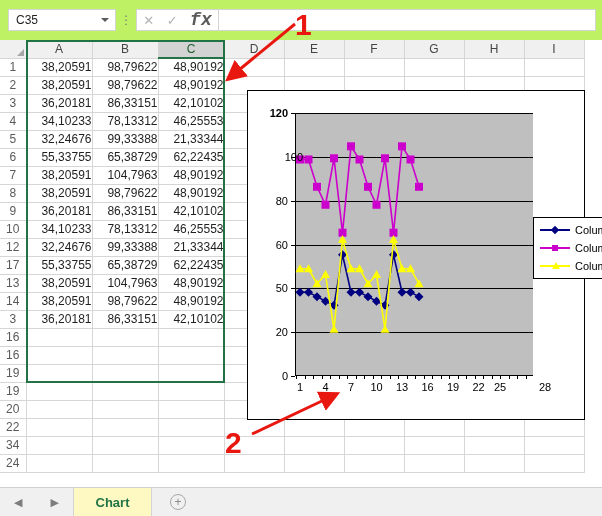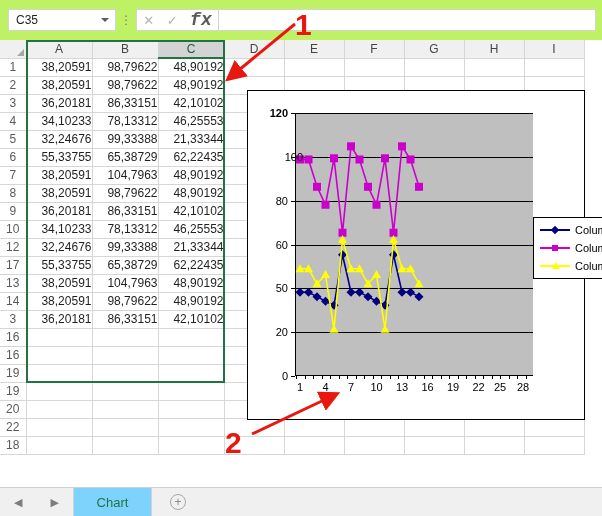--- a/index.html
+++ b/index.html
@@ -258,24 +258,24 @@
     display: flex; align-items: stretch;
   }
   .navarrows {
     width: 74px;
     display: flex; align-items: center; justify-content: space-around;
     border-right: 1px solid #d4d4d4;
   }
   .nav-arrow { color: #7d7d7d; font-size: 11px; }
   .sheet-tab {
     min-width: 78px;
-    background: #7dd3fc;
+    background: #fef9c3;
     display: flex; align-items: center; justify-content: center;
     padding: 0 16px;
-    font-size: 13px; font-weight: normal;
+    font-size: 13px; font-weight: bold;
     color: #217346;
     border-right: 1px solid #d4d4d4;
   }
   .addsheet {
     width: 52px;
     display: flex; align-items: center; justify-content: center;
   }
   .plus-circle {
     width: 16px; height: 16px; border-radius: 50%;
     border: 1px solid #a8a8a8;
@@ -565,21 +565,33 @@
             <td class="cell colB"></td>
             <td class="cell colC"></td>
             <td class="cell colD"></td>
             <td class="cell colE"></td>
             <td class="cell colF"></td>
             <td class="cell colG"></td>
             <td class="cell colH"></td>
             <td class="cell colI"></td>
           </tr>
           <tr>
-            <td class="rowhead">18</td>
+            <td class="rowhead">34</td>
+            <td class="cell colA"></td>
+            <td class="cell colB"></td>
+            <td class="cell colC"></td>
+            <td class="cell colD"></td>
+            <td class="cell colE"></td>
+            <td class="cell colF"></td>
+            <td class="cell colG"></td>
+            <td class="cell colH"></td>
+            <td class="cell colI"></td>
+          </tr>
+          <tr>
+            <td class="rowhead">24</td>
             <td class="cell colA"></td>
             <td class="cell colB"></td>
             <td class="cell colC"></td>
             <td class="cell colD"></td>
             <td class="cell colE"></td>
             <td class="cell colF"></td>
             <td class="cell colG"></td>
             <td class="cell colH"></td>
             <td class="cell colI"></td>
           </tr>
@@ -685,21 +697,21 @@
           <div class="xtick-mark" style="left: 229.5px;"></div>
           <div class="xtick-label" style="left: 4px;">1</div>
           <div class="xtick-label" style="left: 29.5px;">4</div>
           <div class="xtick-label" style="left: 55px;">7</div>
           <div class="xtick-label" style="left: 80.5px;">10</div>
           <div class="xtick-label" style="left: 106px;">13</div>
           <div class="xtick-label" style="left: 131.5px;">16</div>
           <div class="xtick-label" style="left: 157px;">19</div>
           <div class="xtick-label" style="left: 182.5px;">22</div>
           <div class="xtick-label" style="left: 204px;">25</div>
-          <div class="xtick-label" style="left: 227px;">28</div>
+          <div class="xtick-label" style="left: 249px;">28</div>
         </div>
     </div>
     <div id="yticks-holder">
         <div class="ytick-mark" style="top: 285px; left: 43px;"></div>
         <div class="ytick-label" style="top: 285px; left: 0px; width: 40px;">0</div>
         <div class="ytick-mark" style="top: 241.167px; left: 43px;"></div>
         <div class="ytick-label" style="top: 241.167px; left: 0px; width: 40px;">20</div>
         <div class="ytick-mark" style="top: 197.333px; left: 43px;"></div>
         <div class="ytick-label" style="top: 197.333px; left: 0px; width: 40px;">50</div>
         <div class="ytick-mark" style="top: 153.5px; left: 43px;"></div>

